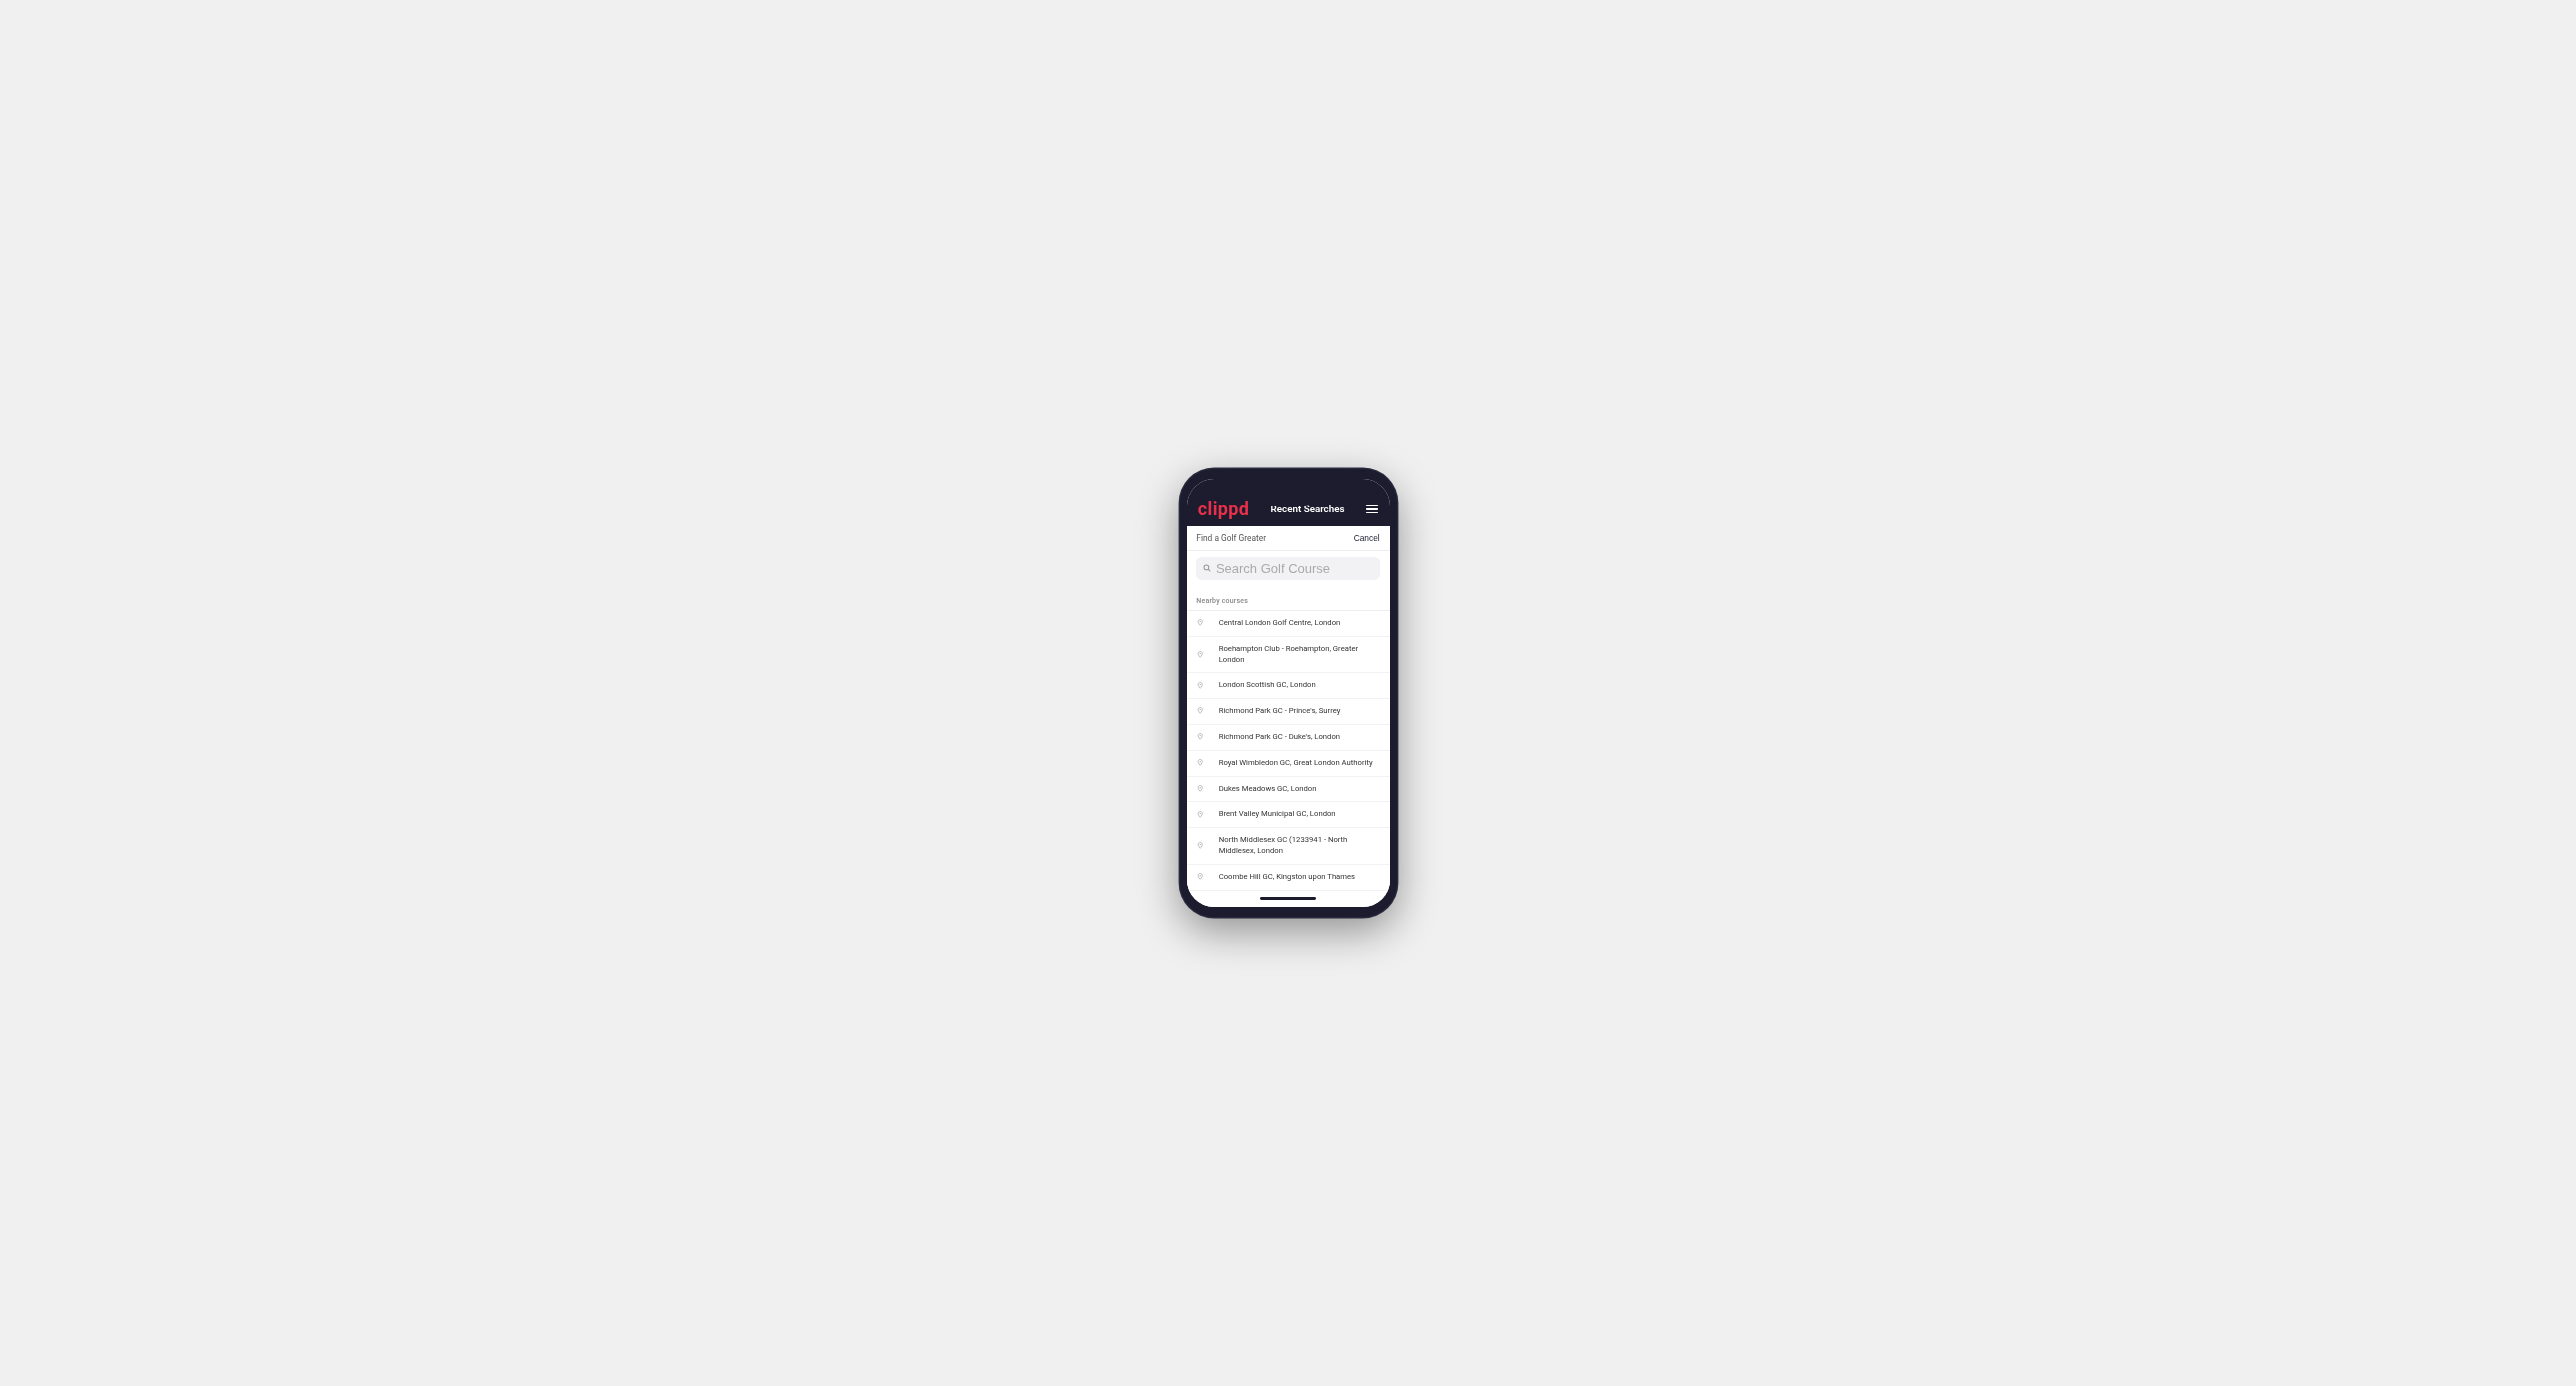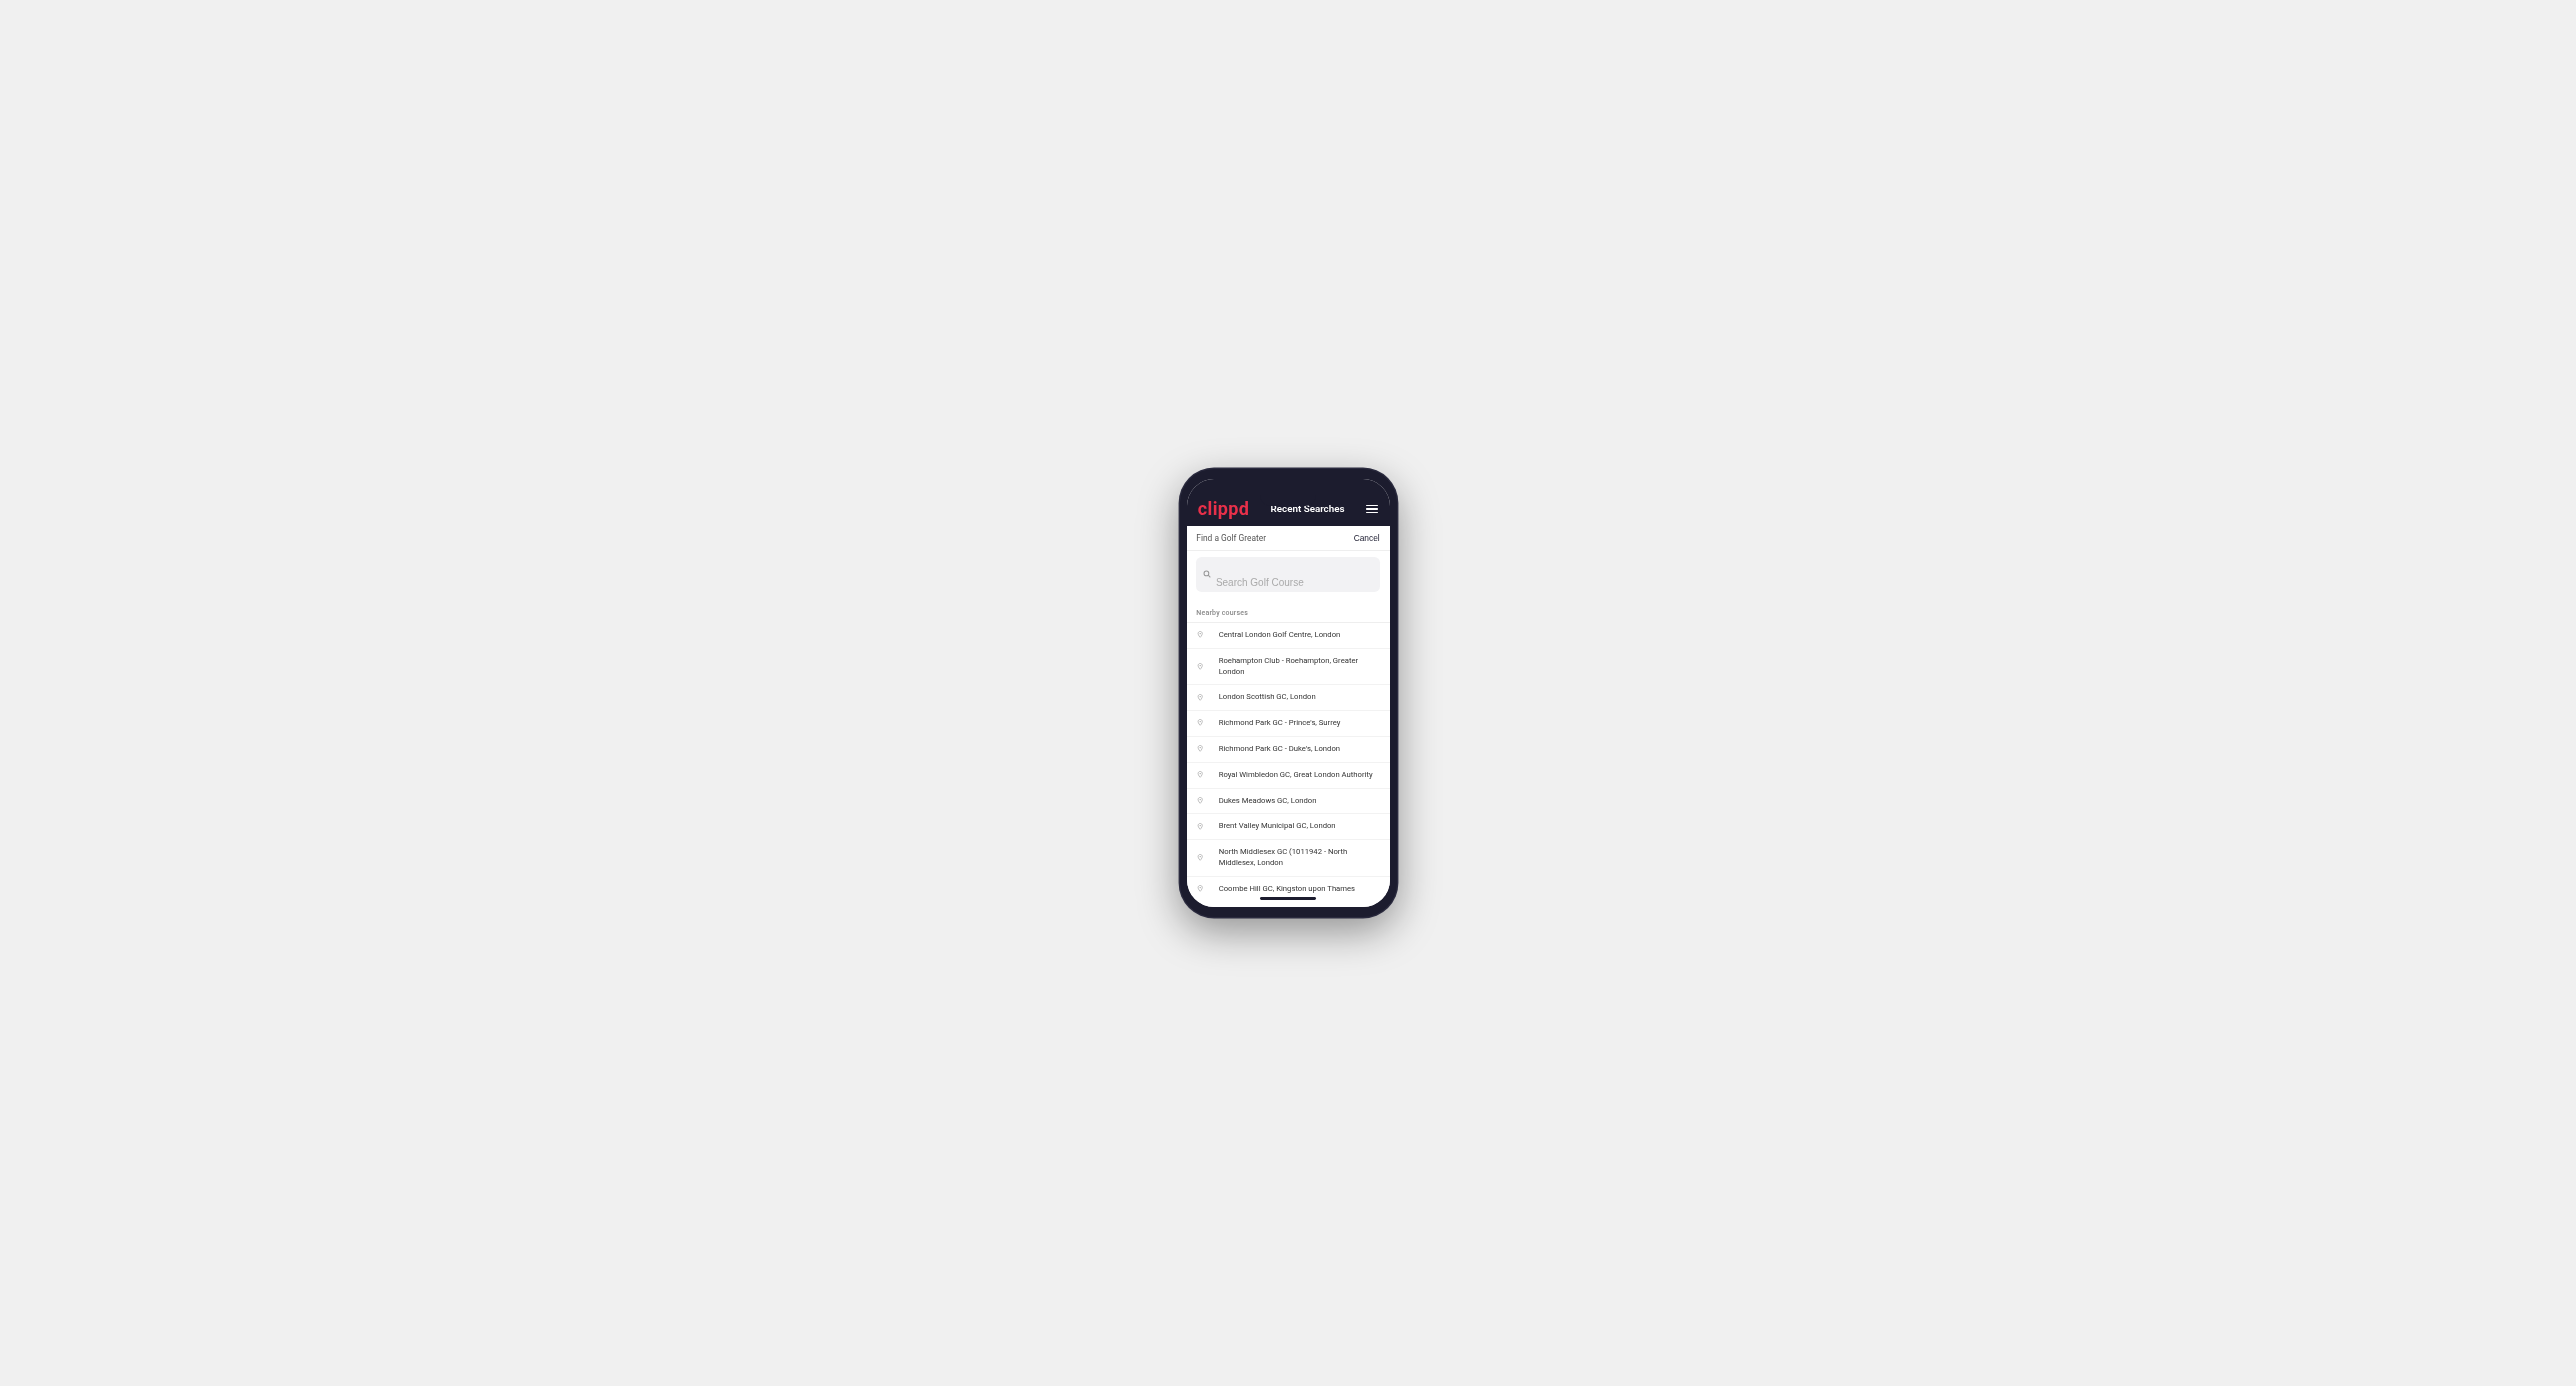--- a/index.html
+++ b/index.html
@@ -144,25 +144,24 @@
     .search-icon-svg {
       width: 8.4px;
       height: 8.4px;
       color: #999999;
       flex-shrink: 0;
     }
 
     .search-input {
       border: none;
       background: transparent;
-      font-size: 10px;
+      font-size: 13px;
       color: #333333;
       outline: none;
       width: 100%;
-      margin-top: 16px;
     }
 
     .search-input::placeholder {
       color: #aaaaaa;
     }
 
     
     .nearby-section {
       flex: 1;
       background: #ffffff;
@@ -320,21 +319,21 @@
                 <path d="M8 1C5.24 1 3 3.24 3 6c0 4.25 5 9 5 9s5-4.75 5-9c0-2.76-2.24-5-5-5z"></path>
                 <circle cx="8" cy="6" r="1.5" fill="#999999" stroke="none"></circle>
               </svg>
               <span class="course-name">Brent Valley Municipal GC, London</span>
             </li>
             <li class="course-item">
               <svg class="pin-icon" viewBox="0 0 16 20" fill="none" stroke="#999999" stroke-width="1.5">
                 <path d="M8 1C5.24 1 3 3.24 3 6c0 4.25 5 9 5 9s5-4.75 5-9c0-2.76-2.24-5-5-5z"></path>
                 <circle cx="8" cy="6" r="1.5" fill="#999999" stroke="none"></circle>
               </svg>
-              <span class="course-name">North Middlesex GC (1011942 - North Middlesex, London</span>
+              <span class="course-name">North Middlesex GC (1233941 - North Middlesex, London</span>
             </li>
             <li class="course-item">
               <svg class="pin-icon" viewBox="0 0 16 20" fill="none" stroke="#999999" stroke-width="1.5">
                 <path d="M8 1C5.24 1 3 3.24 3 6c0 4.25 5 9 5 9s5-4.75 5-9c0-2.76-2.24-5-5-5z"></path>
                 <circle cx="8" cy="6" r="1.5" fill="#999999" stroke="none"></circle>
               </svg>
               <span class="course-name">Coombe Hill GC, Kingston upon Thames</span>
             </li>
           </ul>
       </div>

